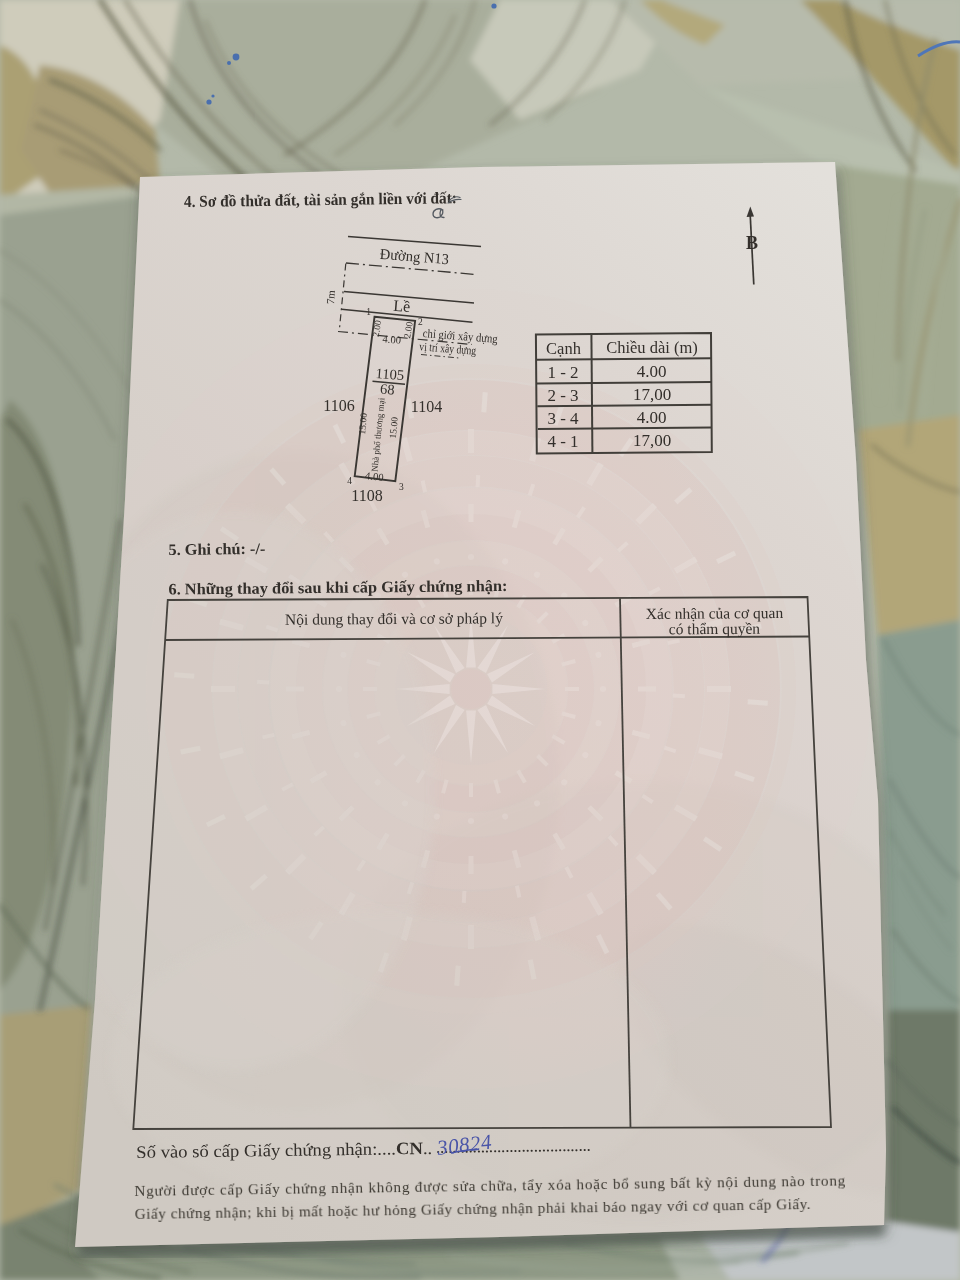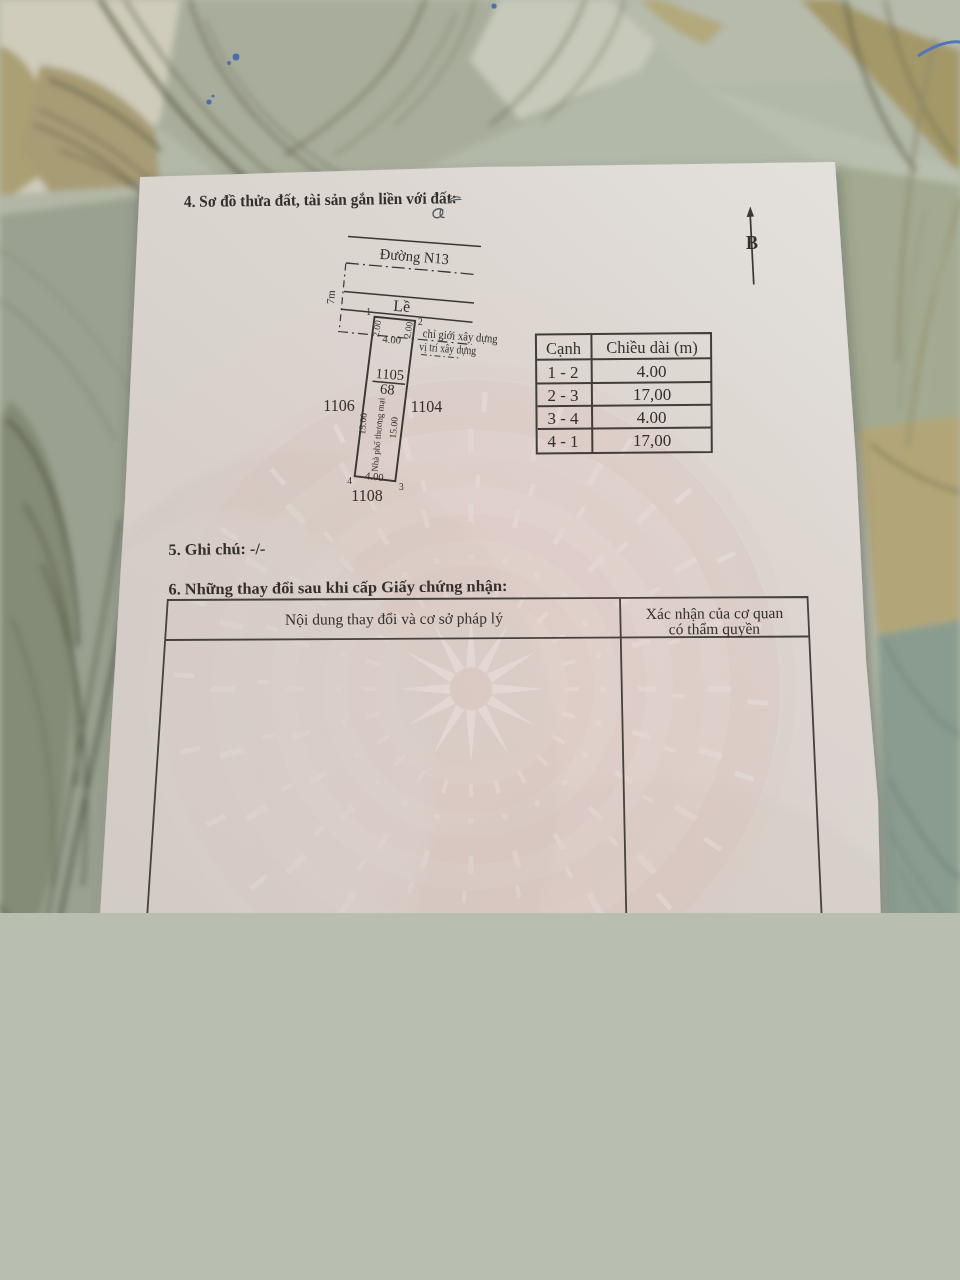--- a/index.html
+++ b/index.html
@@ -1,16 +1,16 @@
 <!DOCTYPE html>
 <html><head>
 <meta charset="utf-8">
 <style>
   html,body{margin:0;padding:0;background:#b9bfb0;}
-  #stage{position:relative;width:960px;height:913px;overflow:hidden;}
+  #stage{position:relative;width:960px;height:1280px;overflow:hidden;}
   svg{display:block;}
   text{font-family:"Liberation Serif", serif;fill:#332f2b;}
 </style>
 </head>
 <body>
 <div id="stage">
 <svg width="960" height="1280" viewBox="0 0 960 1280" xmlns="http://www.w3.org/2000/svg">
 <defs>
   <filter id="soft" x="-20%" y="-20%" width="140%" height="140%">
           <feGaussianBlur stdDeviation="3"></feGaussianBlur>

